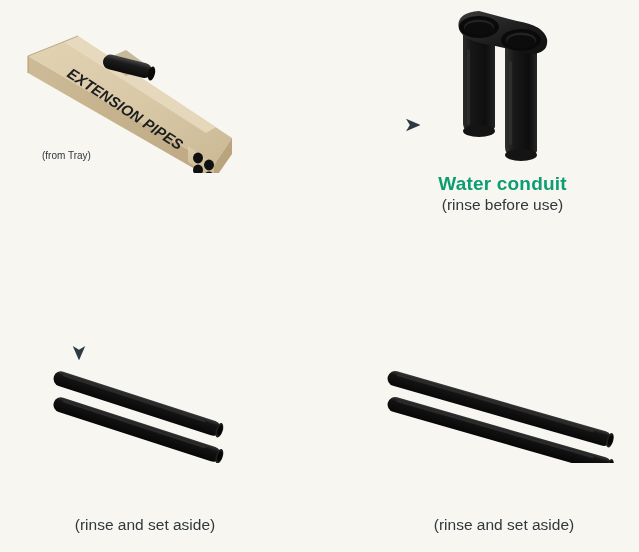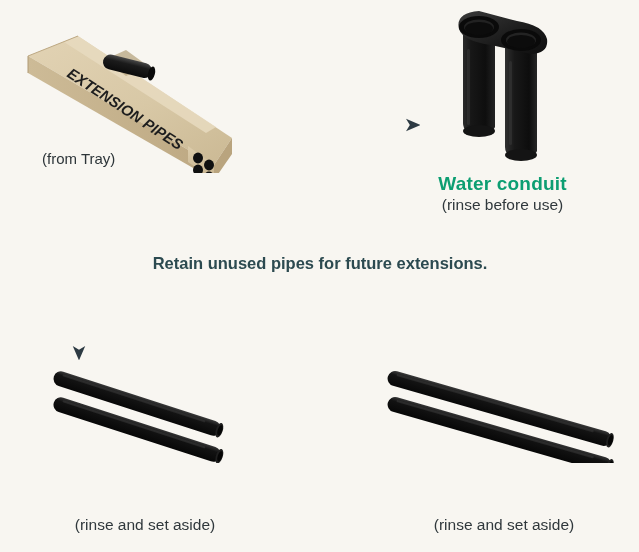--- a/index.html
+++ b/index.html
@@ -23,21 +23,21 @@
     text-align:center;
   }
   .lbl-sub{
     color:#30383c;
     font-size:15.5px;
     white-space:nowrap;
     text-align:center;
   }
   .lbl-plain{
     color:#2d3539;
-    font-size:15px;
+    font-size:10px;
     white-space:nowrap;
   }
   .note{
     color:#2c4a50;
     font-size:16.5px;
     font-weight:bold;
     text-align:center;
     line-height:22px;
     white-space:nowrap;
   }
@@ -176,21 +176,20 @@
           <stop offset="0%" stop-color="#9aa2a8"></stop>
           <stop offset="55%" stop-color="#5a6a74"></stop>
           <stop offset="100%" stop-color="#2d3a43"></stop>
         </linearGradient>
       </defs>
       <line x1="11" y1="0" x2="11" y2="176" stroke="url(#lineFadeD)" stroke-width="1.6" marker-end="url(#mkD)"></line>
     </svg>
   </div>
 
   <div class="abs" style="left:120px;top:252px;width:400px;">
-    <div class="note">Retain unused pipes for future extensions.</div>
   </div>
 
   <div class="abs" style="left:40px;top:358px;width:200px;height:105px;">
     <svg width="200" height="105" viewBox="0 0 200 105">
       <defs>
         <linearGradient id="sp1" x1="0" y1="0" x2="0" y2="1">
           <stop offset="0%" stop-color="#3a3a3a"></stop>
           <stop offset="28%" stop-color="#141414"></stop>
           <stop offset="100%" stop-color="#080808"></stop>
         </linearGradient>

